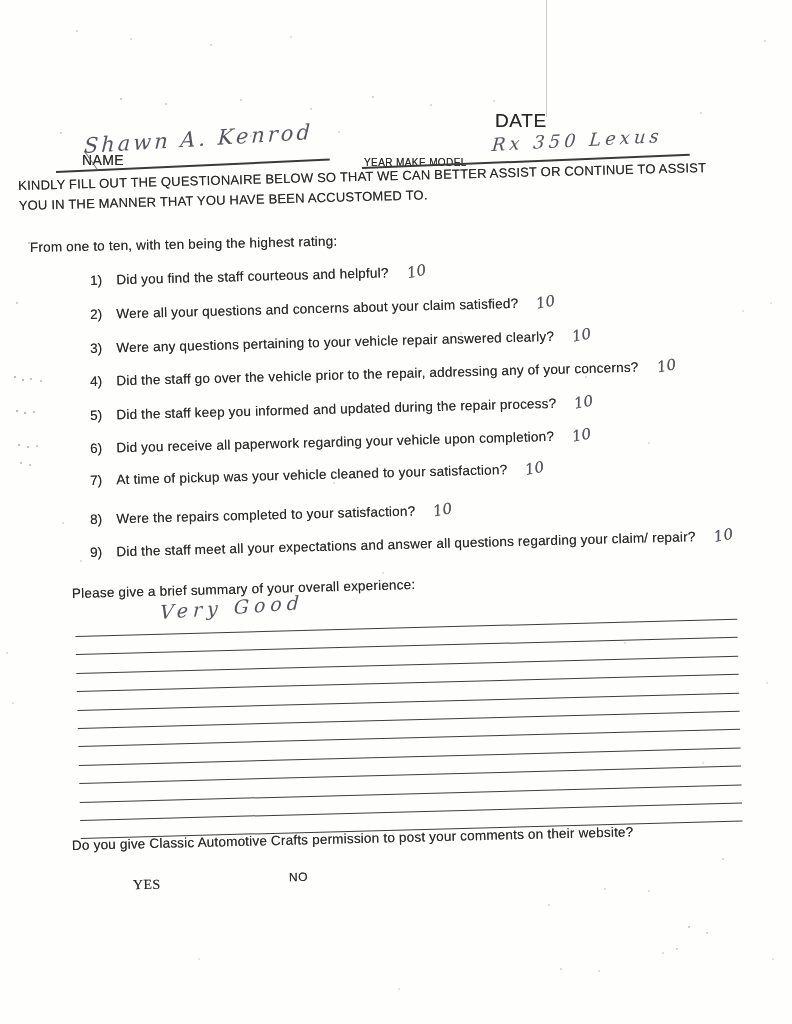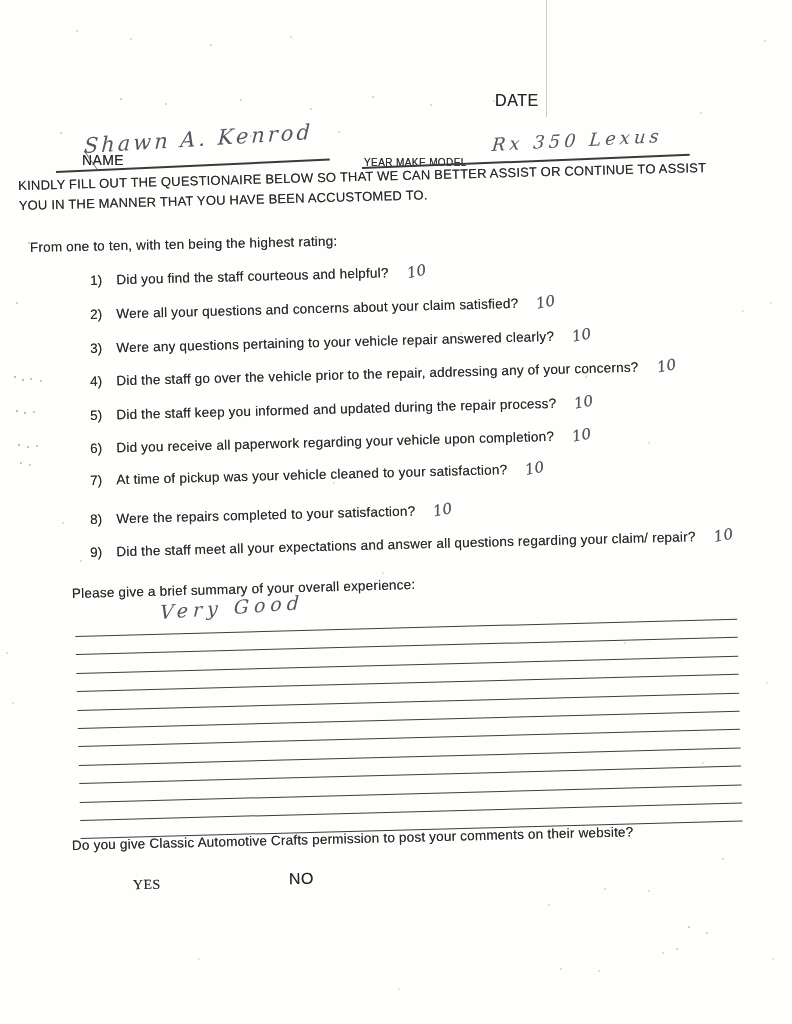--- a/index.html
+++ b/index.html
@@ -23,21 +23,21 @@
     font-style:italic;
     color:#474753;
     opacity:0.92;
   }
   .abs{position:absolute;}
 
   .scan-vline{
     position:absolute;left:546px;top:0;width:1px;height:117px;
     background:#cbcbcb;
   }
-  .date-label{left:495px;top:92px;font-size:16px;letter-spacing:0.6px;}
+  .date-label{left:495px;top:110px;font-size:19px;letter-spacing:0.6px;}
 
   
   .name-label{left:58px;top:152px;font-size:14px;letter-spacing:0.4px;margin-left:24px;}
   .name-underline{
     left:56px;top:171px;width:274px;height:0;
     border-bottom:2px solid #3a3a3a;
     transform:rotate(-2.6deg);transform-origin:left center;
   }
   .name-hw{
     left:84px;top:134px;font-size:21px;letter-spacing:3px;
@@ -103,21 +103,21 @@
   .summary-line{
     height:16px;border-bottom:1.6px solid #3c3c3c;margin-bottom:1.4px;
   }
 
   .permission{
     left:72px;top:838px;font-size:13.5px;
     transform:rotate(-1.4deg);transform-origin:left center;
     white-space:nowrap;
   }
   .yes-label{left:133px;top:877px;font-size:14px;letter-spacing:.4px;transform:rotate(-1deg);font-family:Liberation Serif, serif;}
-  .no-label{left:289px;top:870px;font-size:16px;letter-spacing:.4px;transform:rotate(-1deg);}
+  .no-label{left:289px;top:870px;font-size:12px;letter-spacing:.4px;transform:rotate(-1deg);}
 
   
   .speckles{
     position:absolute;left:0;top:0;width:2px;height:2px;background:transparent;
     box-shadow:
       76px 30px 0 rgba(130,130,130,.30), 130px 38px 0 rgba(130,130,130,.28),
       210px 44px 0 rgba(130,130,130,.30), 290px 36px 0 rgba(130,130,130,.22),
       120px 98px 0 rgba(120,120,120,.35), 165px 103px 0 rgba(120,120,120,.30),
       240px 99px 0 rgba(120,120,120,.30), 310px 108px 0 rgba(120,120,120,.28),
       372px 96px 0 rgba(120,120,120,.30), 430px 104px 0 rgba(120,120,120,.26),

